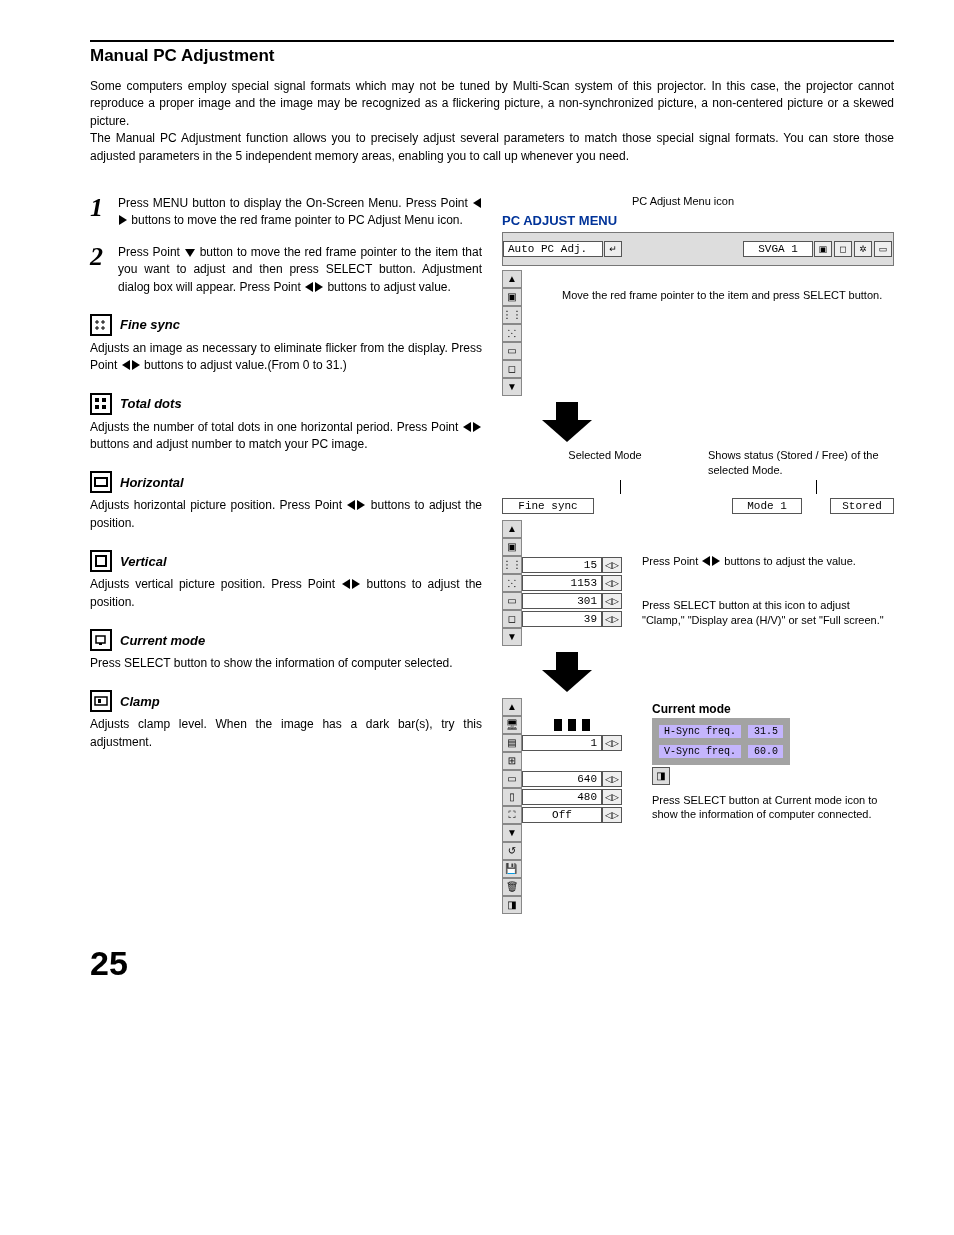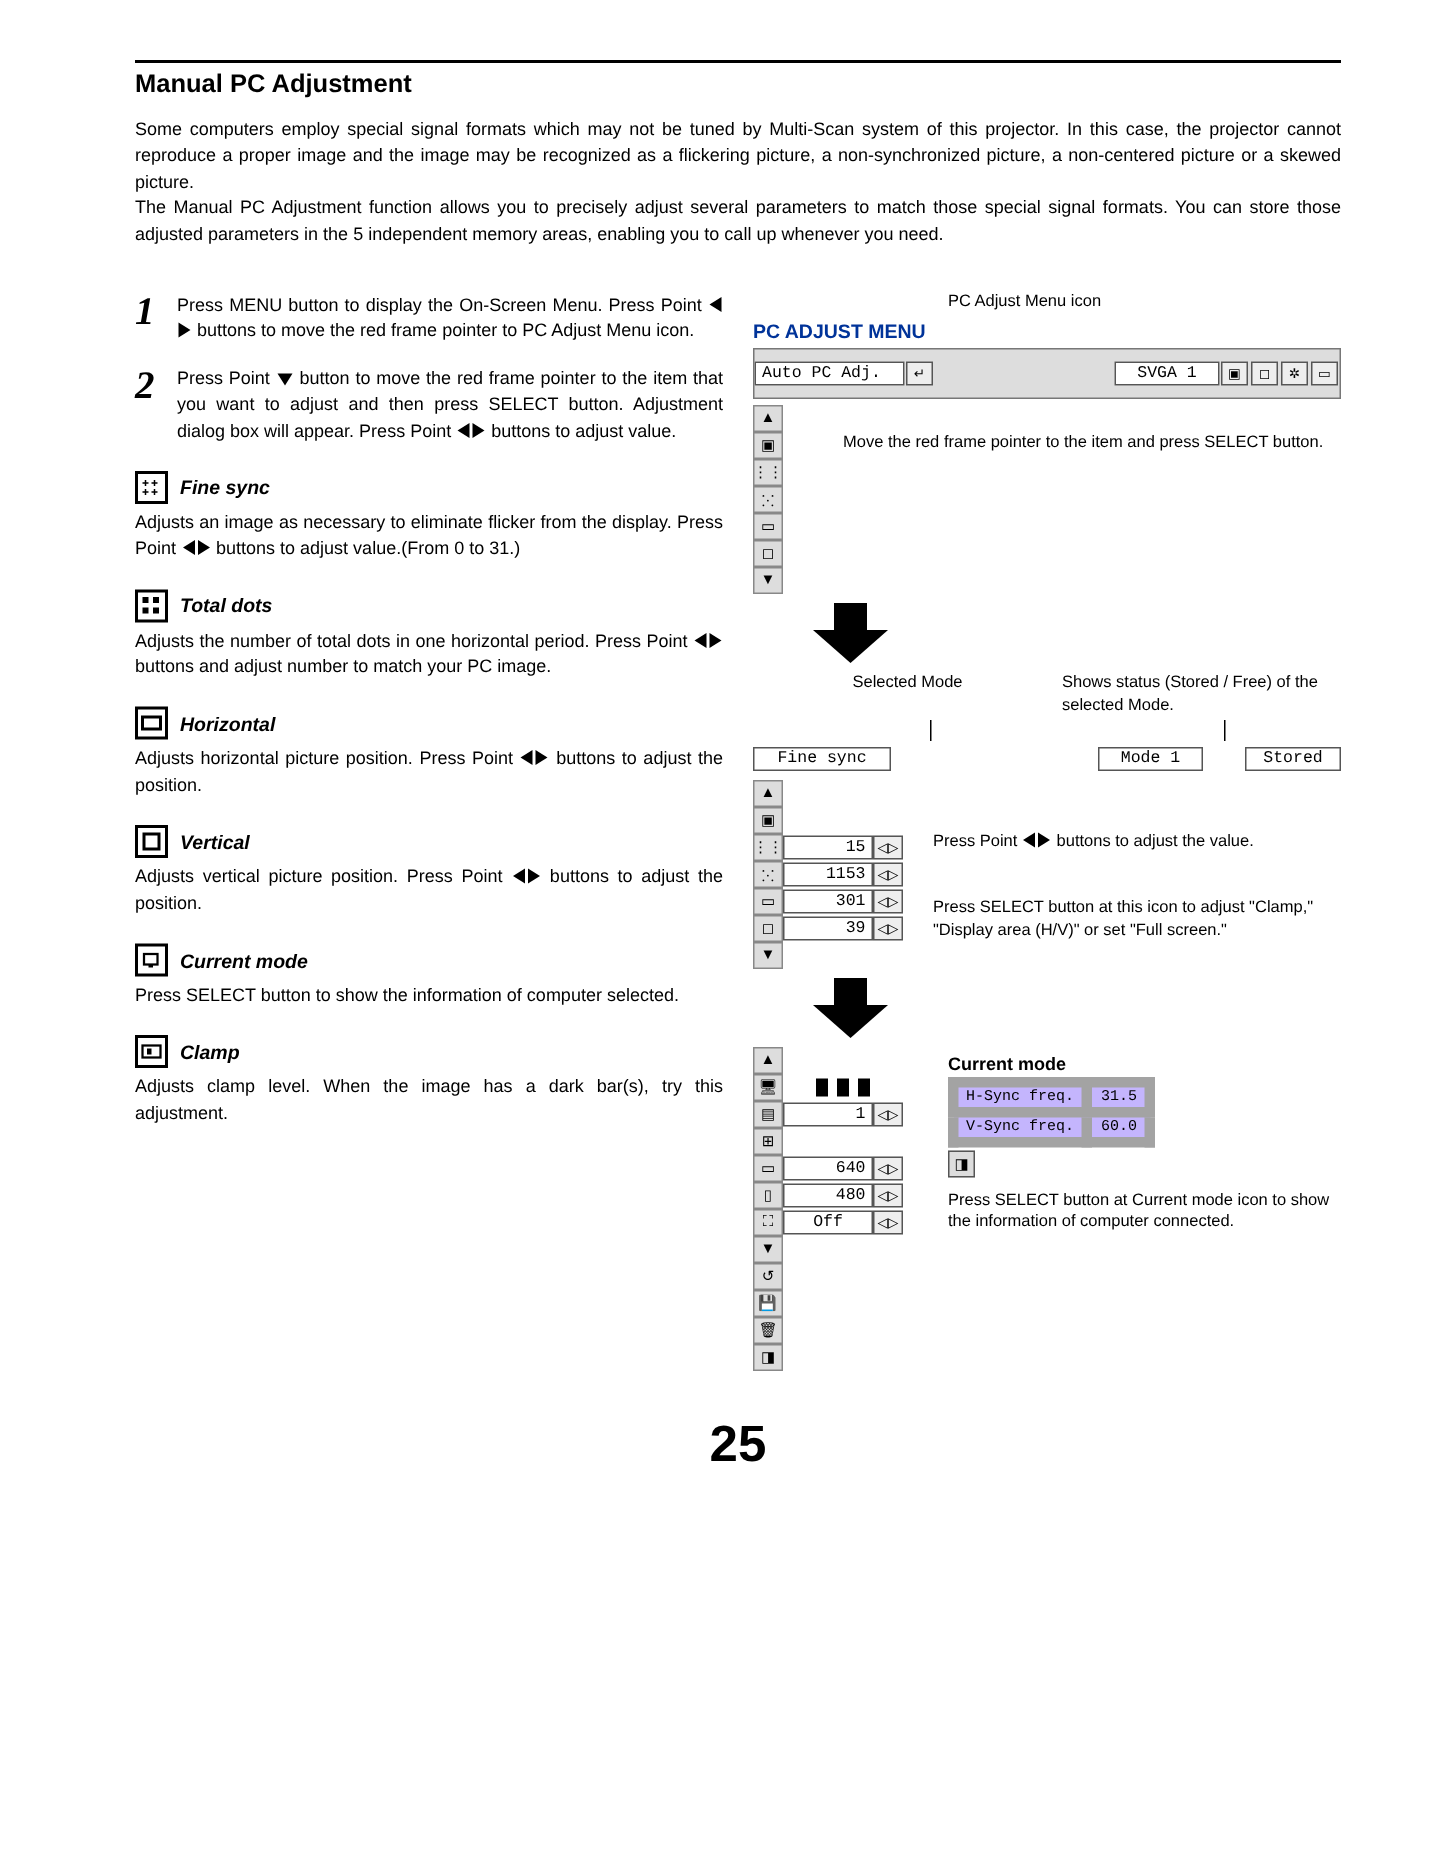--- a/index.html
+++ b/index.html
@@ -100,21 +100,21 @@
     display: flex;
     flex-direction: column;
   }
   .icon-col .ic {
     height: 18px; border: 1px solid #888; background: #ddd; margin:0;
     display:flex;align-items:center;justify-content:center;font-size:10px;
   }
   .value-col { display:flex; flex-direction:column; margin-left: 0; }
   .value-col .vrow { display:flex; align-items:center; height:18px; }
   .value-col .vbox {
-    width: 60px; border:1px solid #555; background:#fff; font-family:'Courier New',monospace;
+    width: 80px; border:1px solid #555; background:#fff; font-family:'Courier New',monospace;
     font-size:11px; text-align:right; padding: 0 4px; height:16px; line-height:14px;
   }
   .value-col .adj { width:20px; height:16px; border:1px solid #555; background:#eee; display:flex;align-items:center;justify-content:center;font-size:9px;}
   .big-arrow {
     width: 50px; height: 40px;
     margin: 6px 0 6px 40px;
     position: relative;
   }
   .big-arrow::before{
     content:"";position:absolute;left:14px;top:0;width:22px;height:20px;background:#000;
@@ -127,21 +127,21 @@
   .sel-row .box {
     border:1px solid #555;background:#fff;font-family:'Courier New',monospace;font-size:11px;
     padding:1px 6px; text-align:center;
   }
   .annot { font-size: 11px; line-height:1.35; }
   .cm-title { font-weight:bold; font-size:12px; margin: 4px 0 2px 0;}
   .cm-table { border-collapse:collapse; font-size:10px; font-family:'Courier New',monospace;}
   .cm-table td { border:7px solid #a3a3a3; padding:1px 5px; background:#c4b5fd;}
   .cm-table td.v { text-align:right; width:42px;}
   .page-num {
-    text-align: center;
+    text-align: left;
     font-size: 34px;
     font-weight: bold;
     margin-top: 30px;
   }
   svg { display:block; }
 </style>
 </head>
 <body>
 
 <div class="page">

